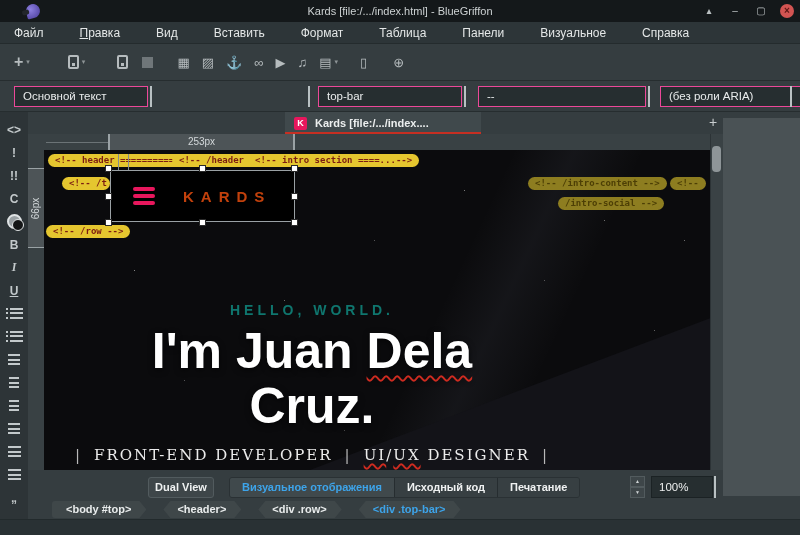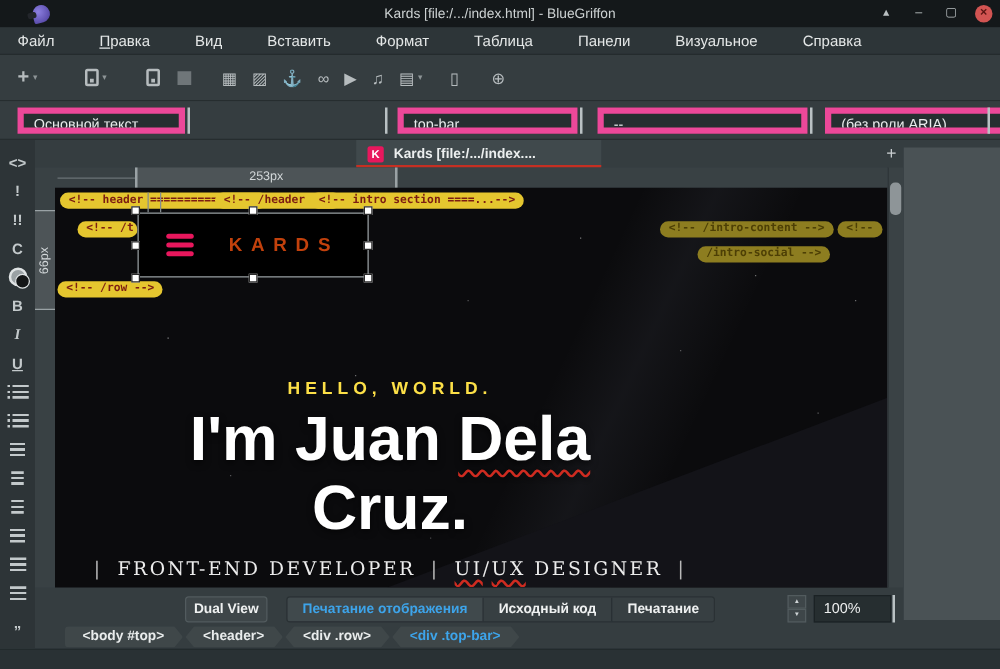--- a/index.html
+++ b/index.html
@@ -28,21 +28,21 @@
   .toolbar { position:absolute; left:0; top:44px; width:800px; height:37px; background:#353d40;
              display:flex; align-items:center; border-bottom:1px solid #262d2f; }
   .tbtn { display:flex; align-items:center; justify-content:center; color:#b6bcbe; font-size:13px; height:24px; }
   .chev { font-size:7px; color:#8d9496; margin-left:3px; }
   .i-doc { width:11px; height:14px; border:2px solid #b6bcbe; border-radius:2px; position:relative; display:inline-block; }
   .i-doc::after { content:""; position:absolute; left:2px; bottom:1px; width:3px; height:3px; background:#b6bcbe; }
   .i-square { width:11px; height:11px; background:#6f7679; display:inline-block; }
 
   
   .attrbar { position:absolute; left:0; top:81px; width:800px; height:31px; background:#353d40; border-bottom:1px solid #262d2f; }
-  .field { position:absolute; top:5px; height:21px; background:#262e30; border:5px solid #ec4899;
+  .field { position:absolute; top:5px; height:21px; background:#262e30; border:1px solid #ec4899;
            font-size:11.5px; color:#e9ecec; line-height:19px; padding:0 8px; overflow:hidden; white-space:nowrap; }
   .field .ph { color:#565f62; font-style:italic; }
   .grip { position:absolute; top:5px; width:2px; height:21px; background:#b9c1c3; }
 
   
   .tabstrip { position:absolute; left:0; top:112px; width:800px; height:22px; background:#353d40; }
   .tab { position:absolute; left:285px; top:0; width:196px; height:22px; background:#40494c;
          display:flex; align-items:center; padding-left:9px; }
   .tab .underline { position:absolute; left:0; bottom:0; width:100%; height:2px; background:#c62f22; }
   .favicon { width:13px; height:13px; background:#e8175d; border-radius:2px; color:#fff; font-size:9px; font-weight:bold;
@@ -67,21 +67,21 @@
   .i-bars.dots::before { content:""; position:absolute; left:-4px; top:0; width:2px; height:11px;
                          background:repeating-linear-gradient(to bottom,#c3c9cb 0 2px,transparent 2px 4.5px); }
 
   
   .vruler { position:absolute; left:28px; top:134px; width:16px; height:336px; background:#394144; z-index:4; }
   .vbracket { position:absolute; left:28px; top:168px; width:16px; height:80px; background:#4d5457;
               border-top:1px solid #9aa2a5; border-bottom:1px solid #9aa2a5; display:flex; align-items:center; justify-content:center; z-index:4; }
   .vbracket span { transform:rotate(-90deg); white-space:nowrap; font-size:10px; color:#d3d8da; }
   .hruler { position:absolute; left:44px; top:134px; width:666px; height:16px; background:#394144; z-index:4; }
   .hruler .baseline { position:absolute; left:2px; top:8px; width:62px; height:1px; background:#6b7376; }
-  .hbracket { position:absolute; left:64px; top:0; width:210px; height:16px; background:#4d5457;
+  .hbracket { position:absolute; left:64px; top:0; width:187px; height:16px; background:#4d5457;
               border-left:2px solid #9aa2a5; border-right:2px solid #9aa2a5; text-align:center;
               font-size:10px; color:#d3d8da; line-height:16px; }
 
   
   .canvas { position:absolute; left:44px; top:150px; width:666px; height:320px; background:#0b0b0d; overflow:hidden; z-index:3; }
   .milkyway { position:absolute; right:-60px; top:-80px; width:560px; height:460px;
               background:linear-gradient(115deg, transparent 44%, rgba(205,215,255,0.05) 52%, transparent 61%); }
   .mountain { position:absolute; right:0; bottom:0; width:400px; height:165px; background:#131318;
               clip-path:polygon(100% 8%, 100% 100%, 0 100%); }
   .stars { position:absolute; left:0; top:0; width:1px; height:1px; background:transparent;
@@ -99,21 +99,21 @@
   .selbox { position:absolute; left:66px; top:20px; width:185px; height:52px; background:#000;
             border:1px solid #9aa1a4; z-index:3; }
   .handle { position:absolute; width:7px; height:7px; background:#fff; border:1px solid #2a2a2a; z-index:4; }
   .mline { position:absolute; width:1px; height:16px; background:#858d90; top:4px; z-index:2; }
   .hamburger { position:absolute; left:22px; top:16px; display:flex; flex-direction:column; gap:3px; }
   .hamburger i { width:22px; height:4px; background:#e8175d; border-radius:2px; }
   .brand { position:absolute; left:72px; top:0; height:52px; line-height:52px; font-size:15px; font-weight:bold;
            letter-spacing:7px; color:#c2410c; }
 
   .hero { position:absolute; left:8px; top:152px; width:520px; text-align:center; z-index:2; }
-  .greeting { color:#fde047; font-weight:bold; font-size:14px; letter-spacing:4px; }
+  .greeting { color:#0f766e; font-weight:bold; font-size:14px; letter-spacing:4px; }
   .herotitle { margin-top:6px; color:#ffffff; font-weight:bold; font-size:50px; line-height:1.1;
                text-shadow:0 2px 6px rgba(0,0,0,.6); }
   .wavy-big { text-decoration:underline wavy #cf2b20 2px; text-underline-offset:7px;margin-top:29px; }
   .subtitle { margin-top:12px; font-family:"DejaVu Serif",serif; font-size:15px; letter-spacing:2px; color:#ececec; white-space:nowrap; }
   .subtitle .sep { color:#b9b9b9; margin:0 12px; font-weight:normal; }
   .wavy-sm { text-decoration:underline wavy #cf2b20 1.5px; text-underline-offset:3px; }
 
   
   .vscroll { position:absolute; left:710px; top:134px; width:13px; height:336px; background:#3a4245; border-left:1px solid #2c3336; z-index:3; }
   .vthumb { position:absolute; left:712px; top:146px; width:9px; height:26px; background:#8e9598; border-radius:4px; z-index:4; }
@@ -129,21 +129,21 @@
   .mode.active { background:#40494c; color:#3da4ea; }
   .mode:last-child { border-right:none; }
   .spinner { position:absolute; left:630px; top:6px; width:15px; height:22px; display:flex; flex-direction:column; }
   .spinner div { flex:1; background:#3e4649; border:1px solid #525b5e; font-size:5px; color:#cfd4d6; text-align:center; line-height:9px; }
   .zoomfield { position:absolute; left:651px; top:6px; width:62px; height:22px; background:#262e30; border:1px solid #1b2224;
                font-size:11.5px; color:#eceeee; line-height:20px; padding-left:7px; }
   .zoomgrip { position:absolute; left:714px; top:6px; width:2px; height:22px; background:#b9c1c3; }
 
   
   .crumbbar { position:absolute; left:0; top:500px; width:800px; height:19px; background:#353d40; display:flex;
-              align-items:center; padding-left:52px; gap:2px; }
+              align-items:center; padding-left:52px; gap:17px; }
   .crumb { height:17px; line-height:17px; background:#3f4749; color:#e9ecec; font-size:11px; font-weight:bold;
            padding:0 15px 0 14px; white-space:nowrap;
            clip-path:polygon(7px 0, calc(100% - 7px) 0, 100% 50%, calc(100% - 7px) 100%, 7px 100%, 0 50%); }
   .crumb.first { clip-path:polygon(0 0, calc(100% - 7px) 0, 100% 50%, calc(100% - 7px) 100%, 0 100%); border-radius:3px 0 0 3px; }
   .crumb.active { color:#3da4ea; }
 
   .bottomstrip { position:absolute; left:0; top:519px; width:800px; height:16px; background:#293134; border-top:1px solid #222a2c; }
 </style>
 </head>
 <body>
@@ -309,21 +309,21 @@
     </div>
   </div>
 
   <div class="vscroll"></div>
   <div class="vthumb"></div>
   <div class="rightpanel"></div>
 
   <div class="viewbar">
     <div class="dualview">Dual View</div>
     <div class="modes">
-      <span class="mode active">Печатание отображения</span>
+      <span class="mode active">Визуальное отображения</span>
       <span class="mode">Исходный код</span>
       <span class="mode">Печатание</span>
     </div>
     <div class="spinner">
         <div>▲</div>
         <div>▼</div>
       </div>
     <div class="zoomfield">100%</div>
     <div class="zoomgrip"></div>
   </div>

